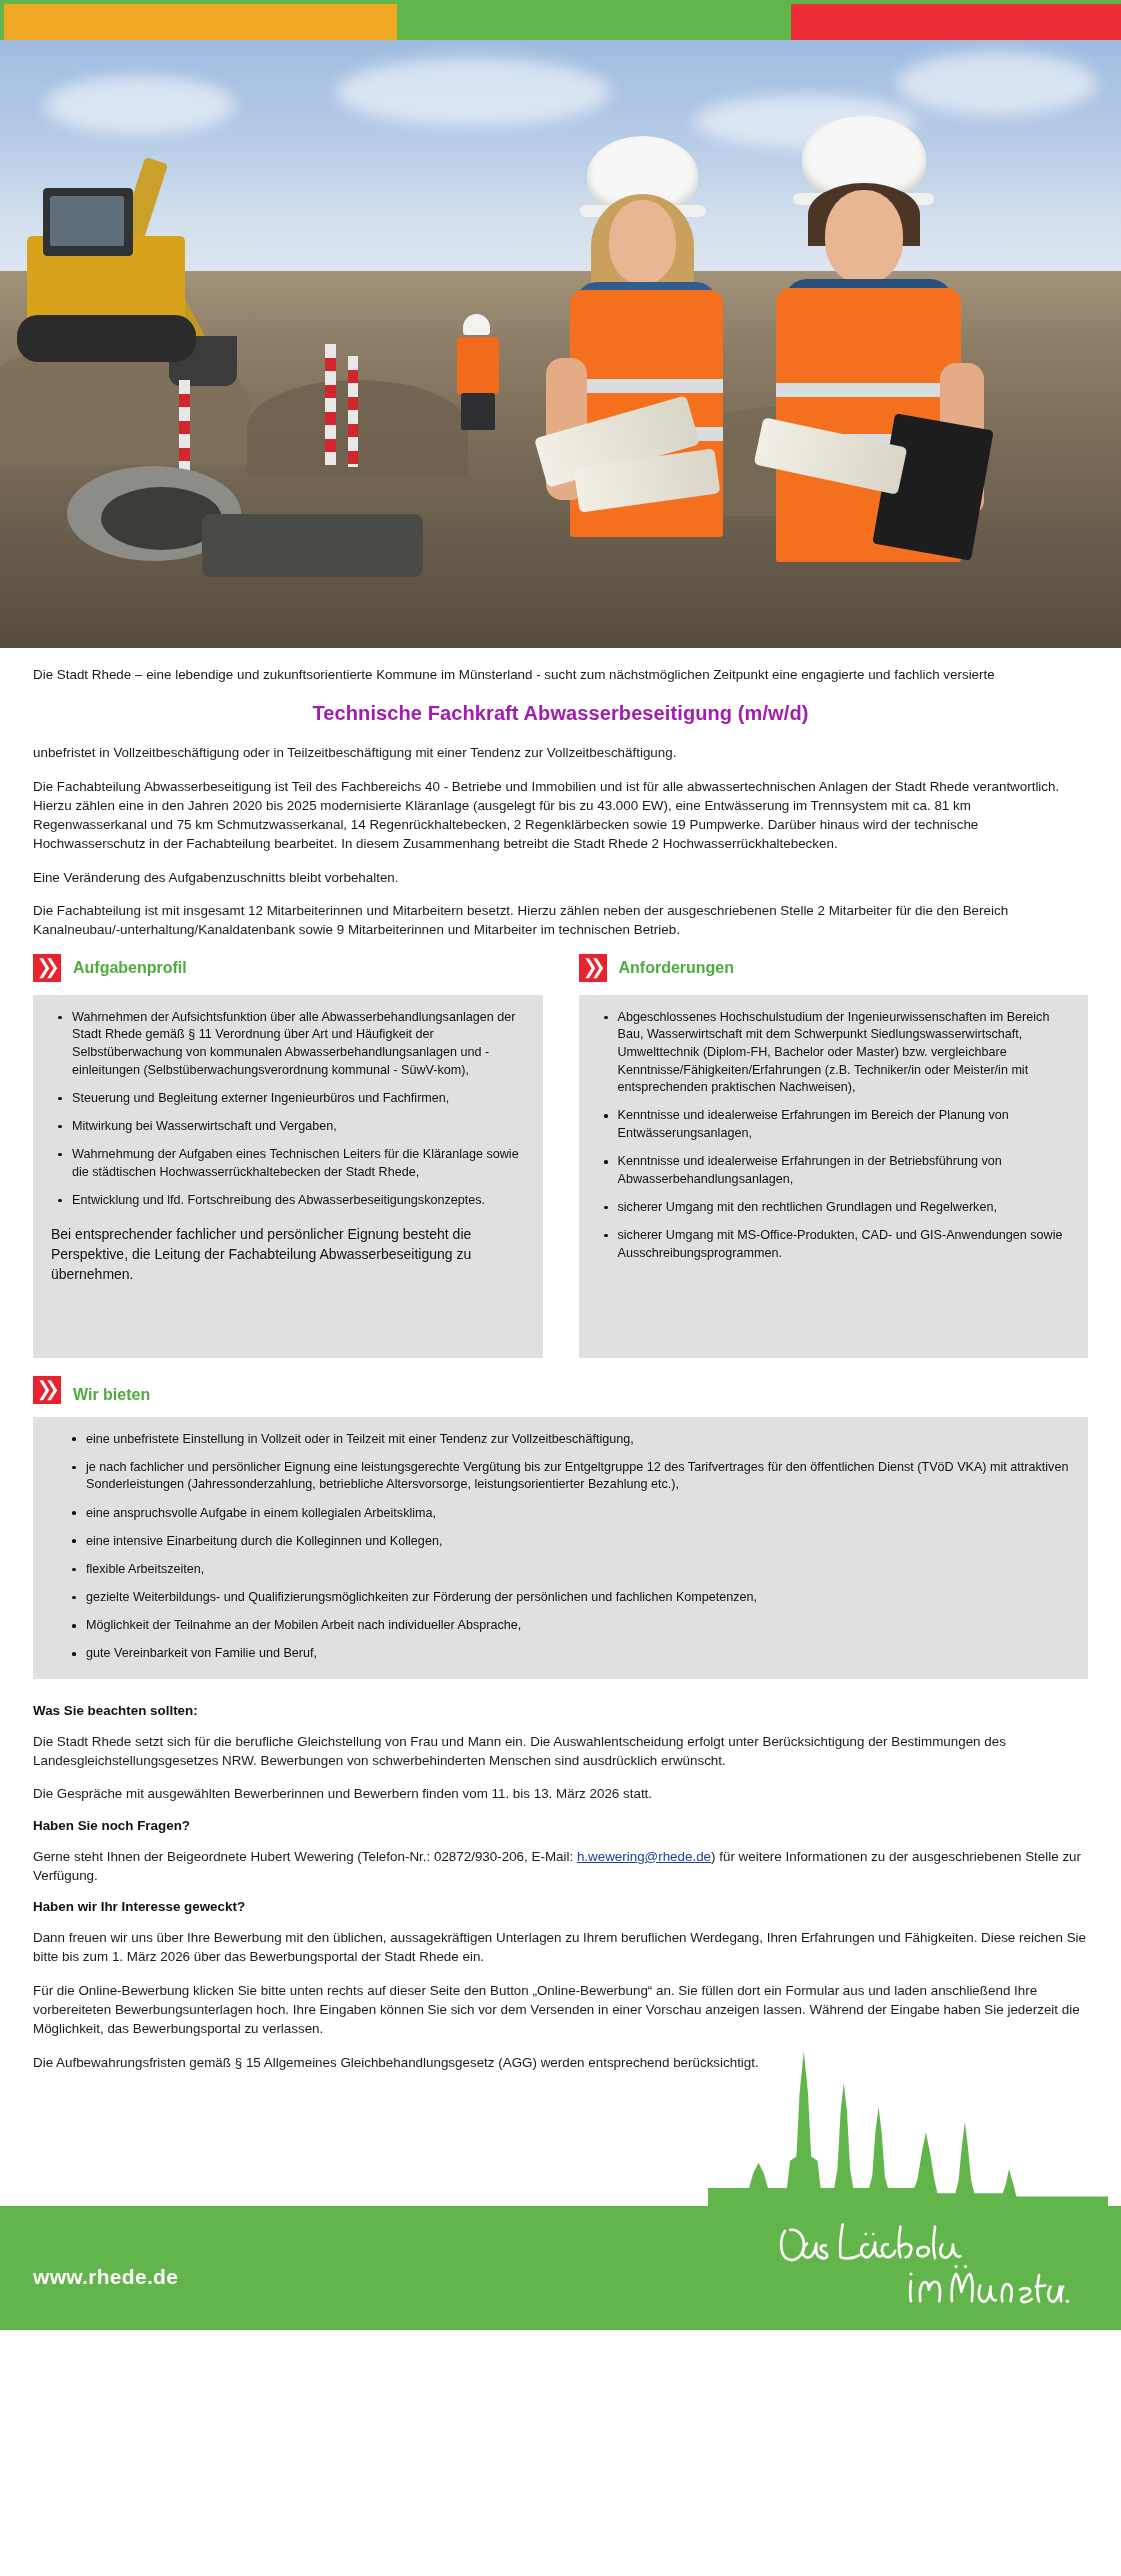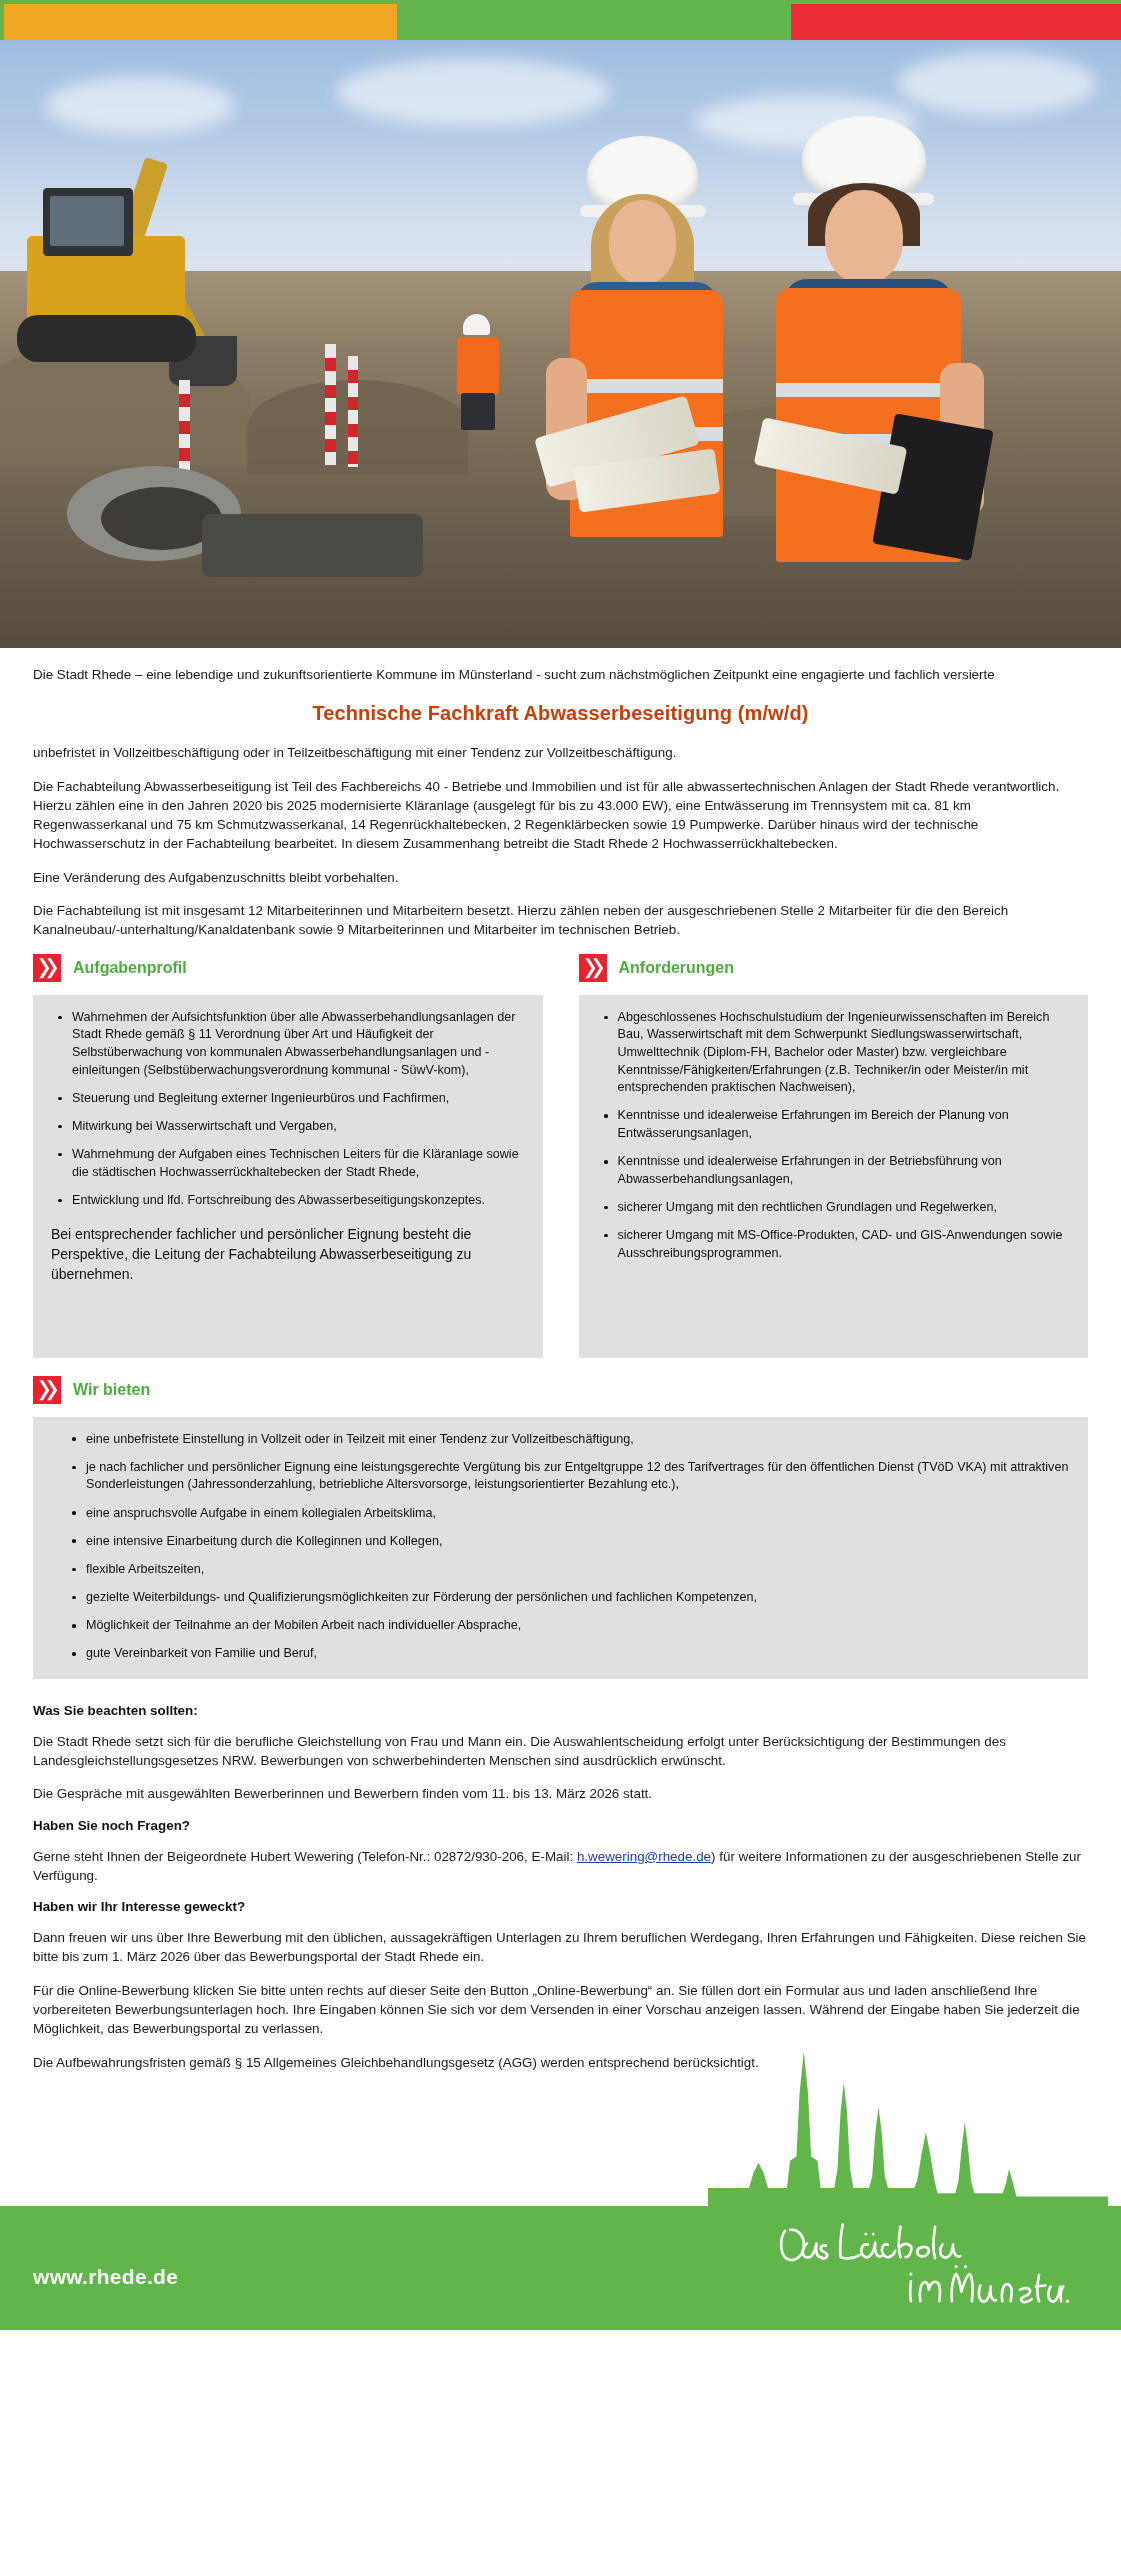--- a/index.html
+++ b/index.html
@@ -138,21 +138,21 @@
 
   p.body {
     font-size: 13.4px;
     line-height: 1.42;
     margin: 0 0 14.7px 0;
     color: #1a1a1a;
   }
 
   .job-title {
     text-align: center;
-    color: #c2410c;
+    color: #a21caf;
     font-weight: bold;
     font-size: 20px;
     margin: 18px 0 18px 0;
     letter-spacing: 0.1px;
   }
 
   
   .sec-head {
     display: flex;
     align-items: center;
@@ -400,21 +400,21 @@
             <li>Abgeschlossenes Hochschulstudium der Ingenieurwissenschaften im Bereich Bau, Wasserwirtschaft mit dem Schwerpunkt Siedlungswasserwirtschaft, Umwelttechnik (Diplom-FH, Bachelor oder Master) bzw. vergleichbare Kenntnisse/Fähigkeiten/Erfahrungen (z.B. Techniker/in oder Meister/in mit entsprechenden praktischen Nachweisen),</li>
             <li>Kenntnisse und idealerweise Erfahrungen im Bereich der Planung von Entwässerungsanlagen,</li>
             <li>Kenntnisse und idealerweise Erfahrungen in der Betriebsführung von Abwasserbehandlungsanlagen,</li>
             <li>sicherer Umgang mit den rechtlichen Grundlagen und Regelwerken,</li>
             <li>sicherer Umgang mit MS-Office-Produkten, CAD- und GIS-Anwendungen sowie Ausschreibungsprogrammen.</li>
           </ul>
         </div>
       </div>
     </div>
 
-    <div class="sec-head" style="margin-top:18px;">
+    <div class="sec-head" style="margin-top:18px;align-items:flex-end;">
       <div class="chev-box">
         <svg width="28.4" height="28.4" viewBox="0 0 54 54" aria-hidden="true">
           <path d="M12 8 L24 27 L12 46 L19 46 L31 27 L19 8 Z" fill="#ffffff"></path>
           <path d="M27 8 L39 27 L27 46 L34 46 L46 27 L34 8 Z" fill="#ffffff"></path>
         </svg>
       </div>
       <div class="sec-title">Wir bieten</div>
     </div>
     <div class="greybox wide-box">
       <ul class="bul" style="padding-left:35px;">

